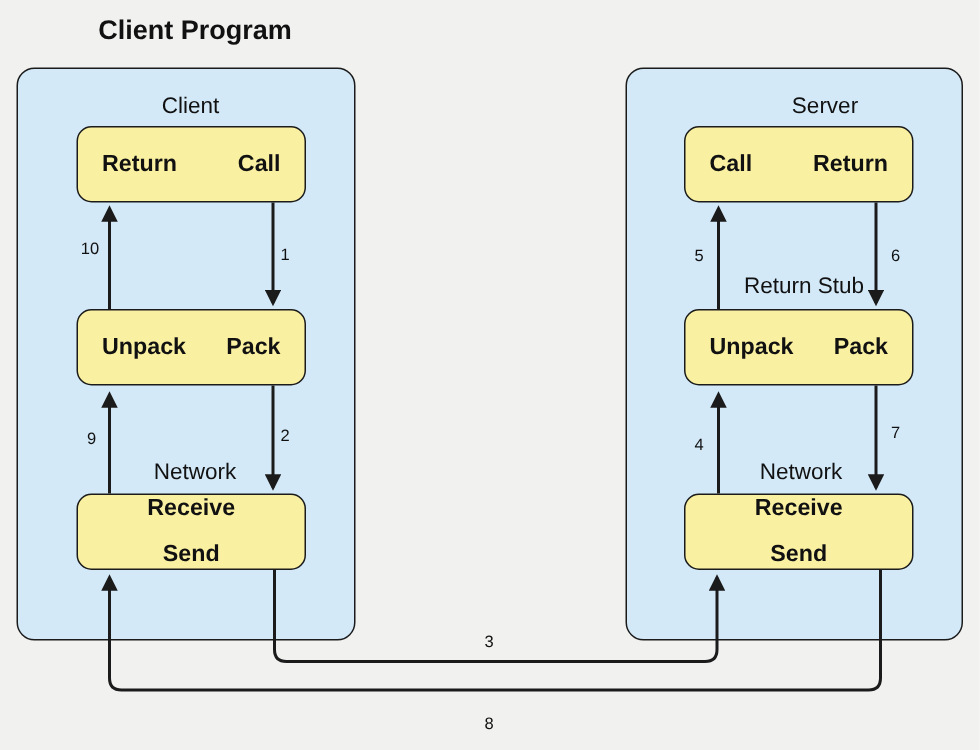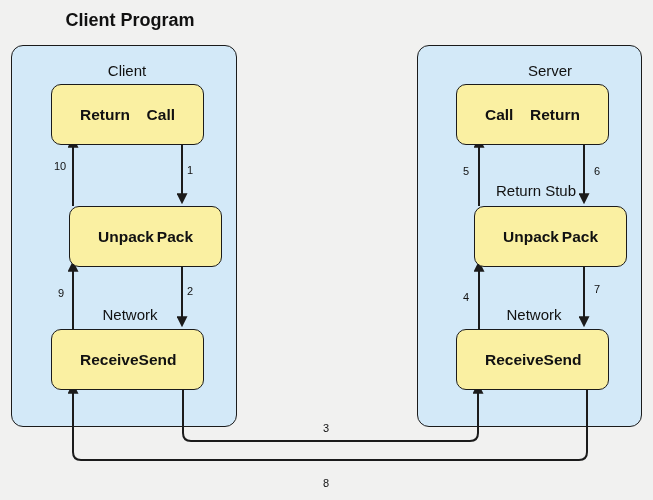--- a/index.html
+++ b/index.html
@@ -37,37 +37,37 @@
     background: var(--container-fill);
     border: 1.7px solid var(--container-border);
     border-radius: 12px;
     box-sizing: border-box;
   }
   #client-container { left: 11px;  width: 226px; }
   #server-container { left: 417px; width: 225px; }
   .node {
     position: absolute;
     width: 153px;
-    height: 61px;
+    height: 51px;
     background: var(--box-fill);
     border: 1.7px solid var(--box-border);
     border-radius: 10px;
     box-sizing: border-box;
     display: flex;
     align-items: center;
     justify-content: space-between;
-    padding: 0 28px;
+    padding: 0 16px;
     font-size: 15.5px;
     font-weight: 600;
   }
   .client-col { left: 51px; }
   .server-col { left: 456px; }
   .row-app { top: 84px; }
-  .row-stub { top: 206px; margin-left: 18px; }
-  .row-net { top: 329px; }
+  .row-stub { top: 206px; }
+  .row-net { top: 329px; flex-direction: column; }
   .sub-label {
     position: absolute;
     transform: translateX(-50%);
     font-size: 15px;
     line-height: 18px;
     white-space: nowrap;
   }
   .num {
     position: absolute;
     transform: translate(-50%, -50%);

